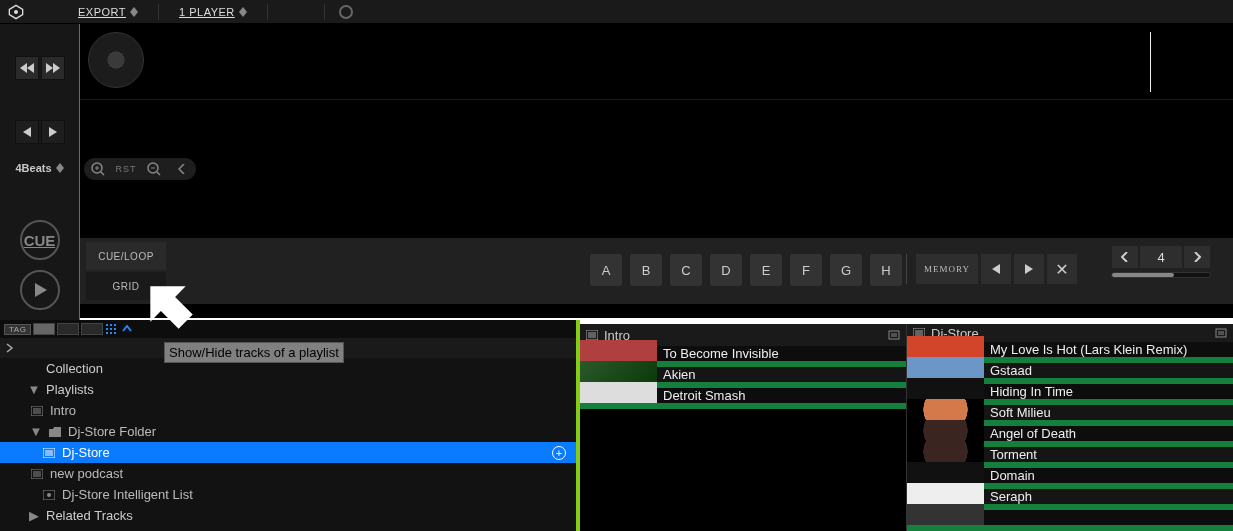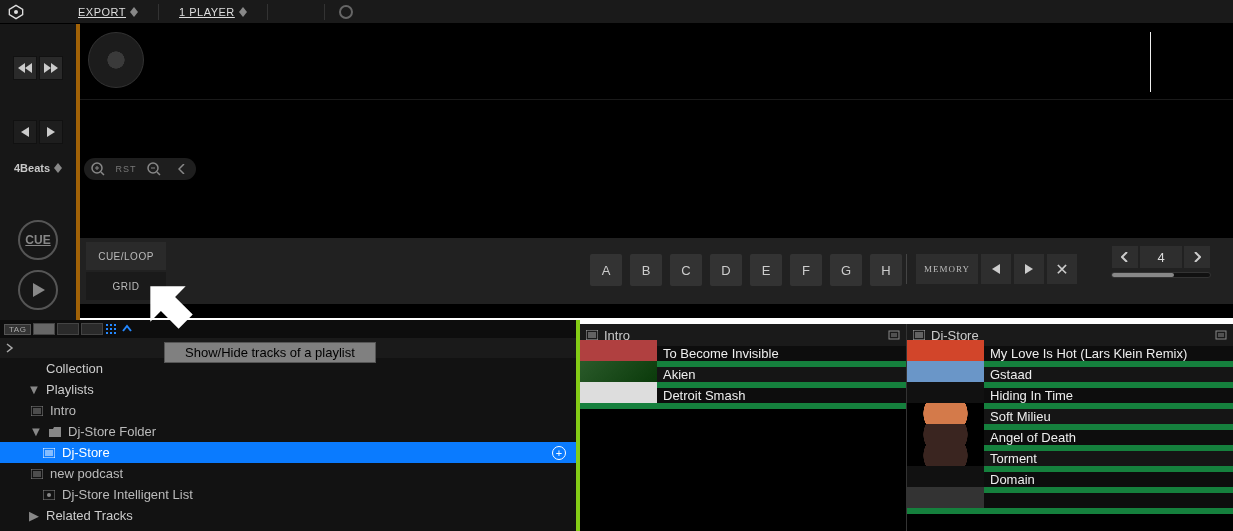--- a/index.html
+++ b/index.html
@@ -26,37 +26,37 @@
     text-decoration: underline;
   }
   .updown { display:inline-flex; flex-direction:column; line-height:4px; }
   .updown svg { display:block; }
   .top-sep { width:1px; height:16px; background:#333; margin:0 6px; }
   .rec-circle { width:14px; height:14px; border:2px solid #666; border-radius:50%; }
 
   
   .left-col {
     position:absolute; left:0; top:24px; bottom:0; width:80px;
-    background:#171717; border-right:4px solid #a16207;
+    background:#171717; border-right:1px solid #a16207;
     display:flex; flex-direction:column; align-items:center; padding-top:32px; gap:10px;
   }
   .btn-row { display:flex; gap:2px; }
   .sq-btn {
     width:24px; height:24px; background:#2a2a2a;
     display:flex; align-items:center; justify-content:center;
     border:1px solid #111;
   }
   .sq-btn.dark { background:#1e1e1e; }
   .sq-btn svg { display:block; }
   .beats-row { display:flex; align-items:center; gap:4px; margin-top:8px; margin-bottom:36px;}
   .beats-row .label { font-size:11px; font-weight:bold; }
   .cue-circle {
     width:40px; height:40px; border:2px solid #555; border-radius:50%;
     display:flex; align-items:center; justify-content:center;
-    font-weight:bold; font-size:12px; color:#888;text-decoration:underline;
+    font-weight:bold; font-size:15px; color:#888;text-decoration:underline;
   }
   .play-circle {
     width:40px; height:40px; border:2px solid #555; border-radius:50%;
     display:flex; align-items:center; justify-content:center;
   }
 
   
   .deck {
     position:absolute; left:80px; top:24px; right:0; height:296px;
     background:#000; border-bottom:2px solid #fff;
@@ -178,21 +178,21 @@
   
   .arrow-overlay {
     position:absolute; left:138px; top:-46px;
     width:60px; height:60px; transform:rotate(-45deg);
     pointer-events:none;
   }
   .arrow-overlay svg { display:block; }
   .tooltip {
     position:absolute; left:164px; top:22px;
     background:#808080; color:#000; font-size:13px;
-    padding:2px 20px; border:1px solid #555; white-space:nowrap;
+    padding:2px 4px; border:1px solid #555; white-space:nowrap;
   }
 
   
   .panes { flex:1; display:flex; background:#000; border-top:4px solid #fff;}
   .pane { flex:1; display:flex; flex-direction:column; border-right:1px solid #333;}
   .pane:last-child{border-right:none;}
   .pane-head {
     height:22px; background:#1a1a1a; display:flex; align-items:center;
     padding:0 6px; gap:6px; color:#ccc; font-size:13px;
   }
@@ -575,19 +575,23 @@
           <div class="trk-title">Angel of Death</div>
         </div>
       <div class="trk-row alt">
           <div class="trk-art art-b5"></div>
           <div class="trk-title">Torment</div>
         </div>
       <div class="trk-row">
           <div class="trk-art art-b6"></div>
           <div class="trk-title">Domain</div>
         </div>
+      <div class="trk-row alt">
+          <div class="trk-art art-b7"></div>
+          <div class="trk-title">Seraph</div>
+        </div>
       <div class="trk-row">
           <div class="trk-art"></div>
           <div class="trk-title"></div>
         </div>
     </div>
   </div>
 </div>
 
 </body></html>

